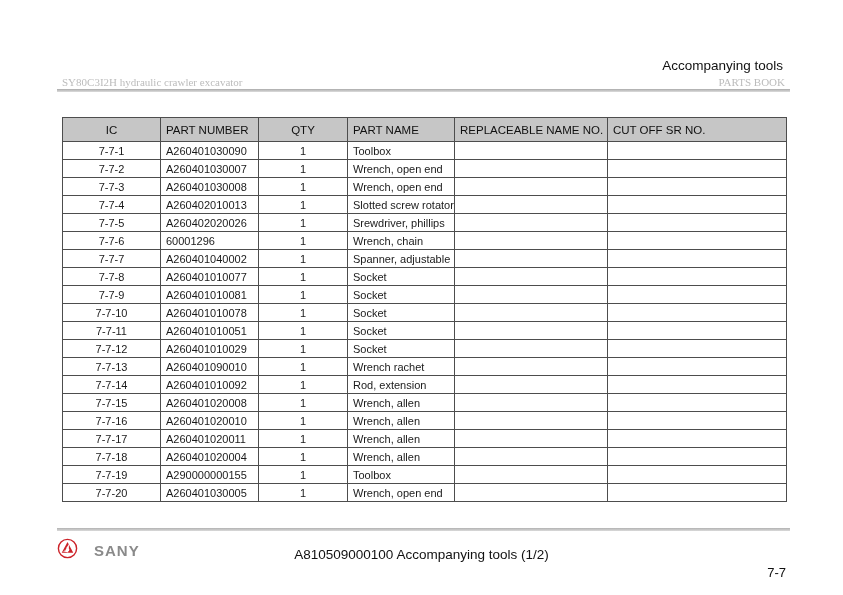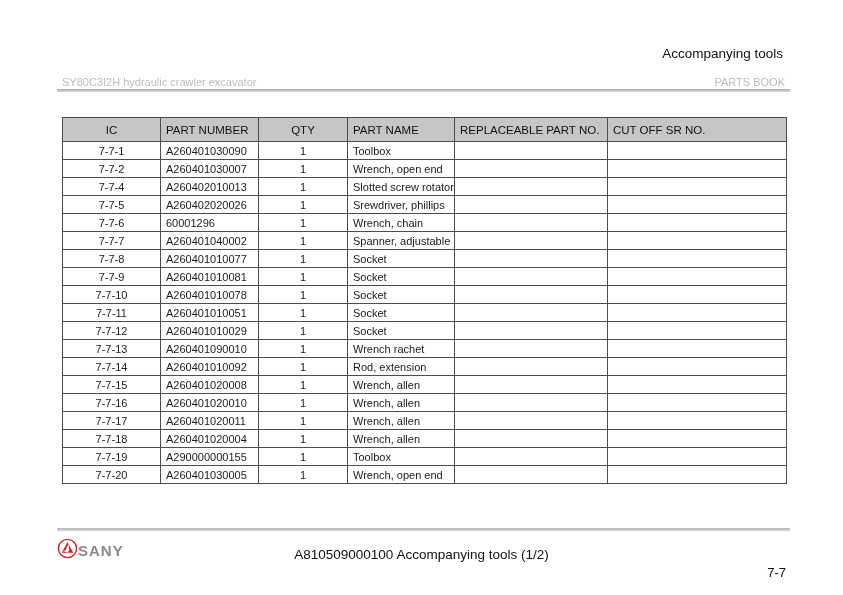--- a/index.html
+++ b/index.html
@@ -7,27 +7,27 @@
   body {
     width: 843px; height: 595px;
     font-family: "Liberation Sans", sans-serif;
     position: relative;
     color: #1a1a1a;
   }
   .page { position: absolute; inset: 0; background: #fff; }
 
   
   .top-title {
-    position: absolute; top: 46px; right: 60px;
+    position: absolute; top: 58px; right: 60px;
     font-size: 13.5px; color: #111; 
   }
   .model-line {
     position: absolute; top: 76px; left: 62px; right: 58px;
     display: flex; justify-content: space-between;
-    font-size: 11px; color: #bcbcbc;
+    font-size: 11px; color: #bcbcbc; font-family: Liberation Serif, serif;
   }
   .header-rule {
     position: absolute; top: 89px; left: 57px; width: 733px; height: 3px;
     background: linear-gradient(#ababab, #dcdcdc);
   }
 
   
   table.parts {
     position: absolute; top: 117px; left: 62px;
     width: 724px; border-collapse: collapse; table-layout: fixed;
@@ -59,21 +59,21 @@
   .footer-rule {
     position: absolute; top: 528px; left: 57px; width: 733px; height: 3px;
     background: linear-gradient(#b2b2b2, #dadada);
   }
   .footer {
     position: absolute; top: 537px; left: 57px; right: 57px; height: 26px;
     display: flex; align-items: center;
   }
   .footer .side { flex: 1; display: flex; align-items: center; }
   .footer .side.right { justify-content: flex-end; }
-  .brand { display: flex; align-items: center; gap: 0; }
+  .brand { display: flex; align-items: center; gap: 16px; }
   .brand-name {
     font-size: 15px; font-weight: bold; color: #8a8a8a; letter-spacing: 1px;
   }
   .doc-code { font-size: 13.5px; color: #111; white-space: nowrap; margin-top: 8px; }
   .page-num { font-size: 13px; color: #111; margin-top: 44px; }
 </style>
 </head>
 <body>
 
 <div class="page">
@@ -93,36 +93,44 @@
       <col class="c-name">
         <col class="c-rep">
         <col class="c-cut">
     </colgroup>
     <thead>
       <tr>
         <th class="center">IC</th>
         <th>PART NUMBER</th>
         <th class="center">QTY</th>
         <th>PART NAME</th>
-        <th>REPLACEABLE PART NO.</th>
+        <th>REPLACEABLE NAME NO.</th>
         <th>CUT OFF SR NO.</th>
       </tr>
     </thead>
     <tbody>
         <tr>
       <td class="center">7-7-1</td>
       <td>A260401030090</td>
       <td class="center">1</td>
       <td>Toolbox</td>
       <td></td>
       <td></td>
     </tr>
         <tr>
       <td class="center">7-7-2</td>
       <td>A260401030007</td>
+      <td class="center">1</td>
+      <td>Wrench, open end</td>
+      <td></td>
+      <td></td>
+    </tr>
+        <tr>
+      <td class="center">7-7-3</td>
+      <td>A260401030008</td>
       <td class="center">1</td>
       <td>Wrench, open end</td>
       <td></td>
       <td></td>
     </tr>
         <tr>
       <td class="center">7-7-4</td>
       <td>A260402010013</td>
       <td class="center">1</td>
       <td>Slotted screw rotator</td>

